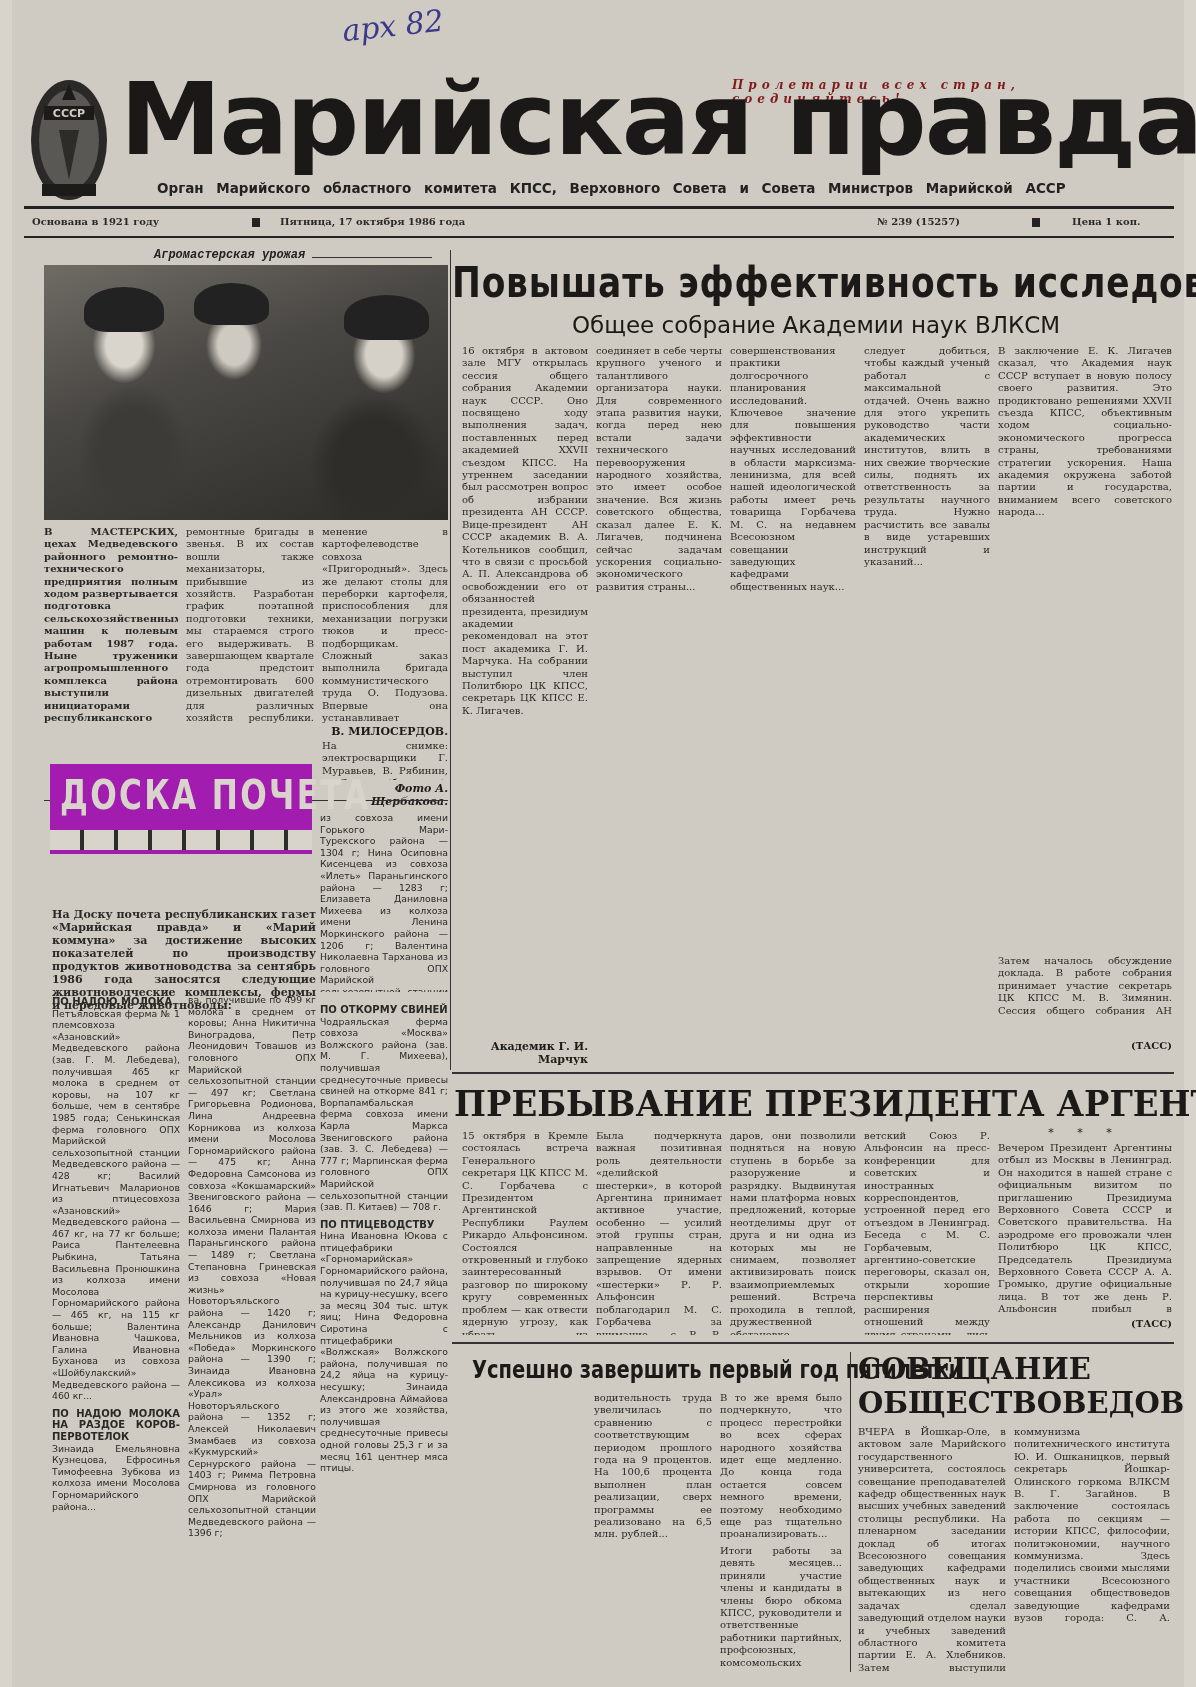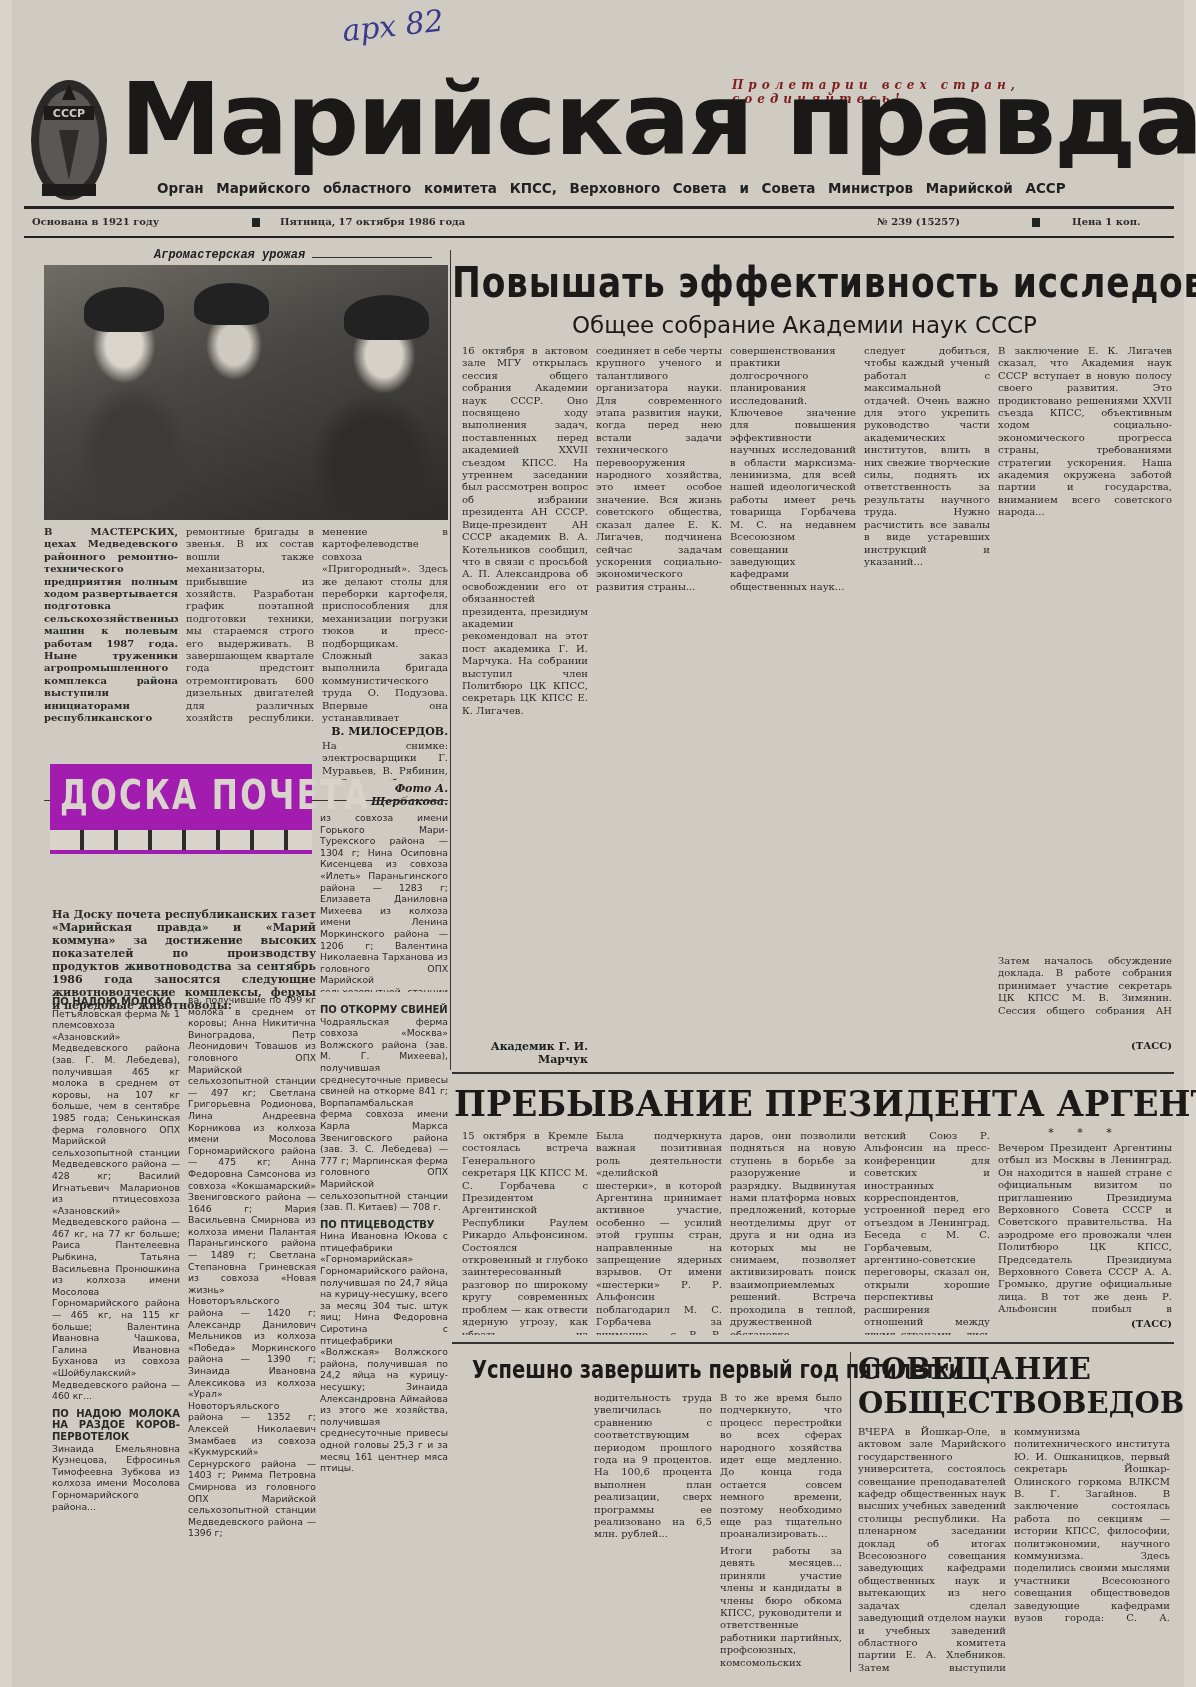--- a/index.html
+++ b/index.html
@@ -160,21 +160,21 @@
   </div>
   <div class="body-text" style="left:174px; top:526px; width:128px; height:200px;">ремонтные бригады в звенья. В их состав вошли также механизаторы, прибывшие из хозяйств. Разработан график поэтапной подготовки техники, мы стараемся строго его выдерживать. В завершающем квартале года предстоит отремонтировать 600 дизельных двигателей для различных хозяйств республики. Тон в выполнении производственной программы задают бригады, возглавляемые Н. Власовым и А. Филиным. Широкое применение прогрессивных технологий в ремонтном производстве...</div>
   <div class="body-text" style="left:310px; top:526px; width:126px; height:198px;">менение в картофелеводстве совхоза «Пригородный». Здесь же делают столы для переборки картофеля, приспособления для механизации погрузки тюков и пресс-подборщикам. Сложный заказ выполнила бригада коммунистического труда О. Подузова. Впервые она устанавливает вентилятор с воздуховодом для сбора половы на зерноуборочный комбайн из колхоза имени Ленина. На этой операции заняты механизаторы из хозяйства. Коллектив предприятия...</div>
   <div class="byline" style="position:absolute; left:310px; top:725px; width:126px;">В. МИЛОСЕРДОВ.</div>
   <div class="body-text" style="left:310px; top:740px; width:126px; height:40px;">На снимке: электросварщики Г. Муравьев, В. Рябинин, О. Подузов (бригадир), Ю. Тарасов.</div>
   <div class="byline" style="position:absolute; left:310px; top:782px; width:126px; font-style:italic;">Фото А. Щербакова.</div>
 
   <div class="vrule" style="left:438px; top:250px; height:820px;"></div>
 
   <div class="h-main">Повышать эффективность исследований</div>
-  <div class="h-sub">Общее собрание Академии наук СССР</div>
+  <div class="h-sub">Общее собрание Академии наук ВЛКСМ</div>
 
   <div class="body-text" style="left:450px; top:345px; width:126px; height:685px;">16 октября в актовом зале МГУ открылась сессия общего собрания Академии наук СССР. Оно посвящено ходу выполнения задач, поставленных перед академией XXVII съездом КПСС. На утреннем заседании был рассмотрен вопрос об избрании президента АН СССР. Вице-президент АН СССР академик В. А. Котельников сообщил, что в связи с просьбой А. П. Александрова об освобождении его от обязанностей президента, президиум академии рекомендовал на этот пост академика Г. И. Марчука. На собрании выступил член Политбюро ЦК КПСС, секретарь ЦК КПСС Е. К. Лигачев.</div>
   <div class="byline" style="position:absolute; left:450px; top:1040px; width:126px;">Академик Г. И. Марчук</div>
   <div class="body-text" style="left:584px; top:345px; width:126px; height:705px;">соединяет в себе черты крупного ученого и талантливого организатора науки. Для современного этапа развития науки, когда перед нею встали задачи технического перевооружения народного хозяйства, это имеет особое значение. Вся жизнь советского общества, сказал далее Е. К. Лигачев, подчинена сейчас задачам ускорения социально-экономического развития страны...</div>
   <div class="body-text" style="left:718px; top:345px; width:126px; height:705px;">совершенствования практики долгосрочного планирования исследований. Ключевое значение для повышения эффективности научных исследований в области марксизма-ленинизма, для всей нашей идеологической работы имеет речь товарища Горбачева М. С. на недавнем Всесоюзном совещании заведующих кафедрами общественных наук...</div>
   <div class="body-text" style="left:852px; top:345px; width:126px; height:705px;">следует добиться, чтобы каждый ученый работал с максимальной отдачей. Очень важно для этого укрепить руководство части академических институтов, влить в них свежие творческие силы, поднять их ответственность за результаты научного труда. Нужно расчистить все завалы в виде устаревших инструкций и указаний...</div>
   <div class="body-text" style="left:986px; top:345px; width:174px; height:600px;">В заключение Е. К. Лигачев сказал, что Академия наук СССР вступает в новую полосу своего развития. Это продиктовано решениями XXVII съезда КПСС, объективным ходом социально-экономического прогресса страны, требованиями стратегии ускорения. Наша академия окружена заботой партии и государства, вниманием всего советского народа...</div>
   <div class="body-text" style="left:986px; top:955px; width:174px; height:60px;">Затем началось обсуждение доклада. В работе собрания принимает участие секретарь ЦК КПСС М. В. Зимянин. Сессия общего собрания АН СССР продолжается.</div>
   <div class="tass" style="position:absolute; left:986px; top:1040px; width:174px; font-size:10px;">(ТАСС)</div>
 

